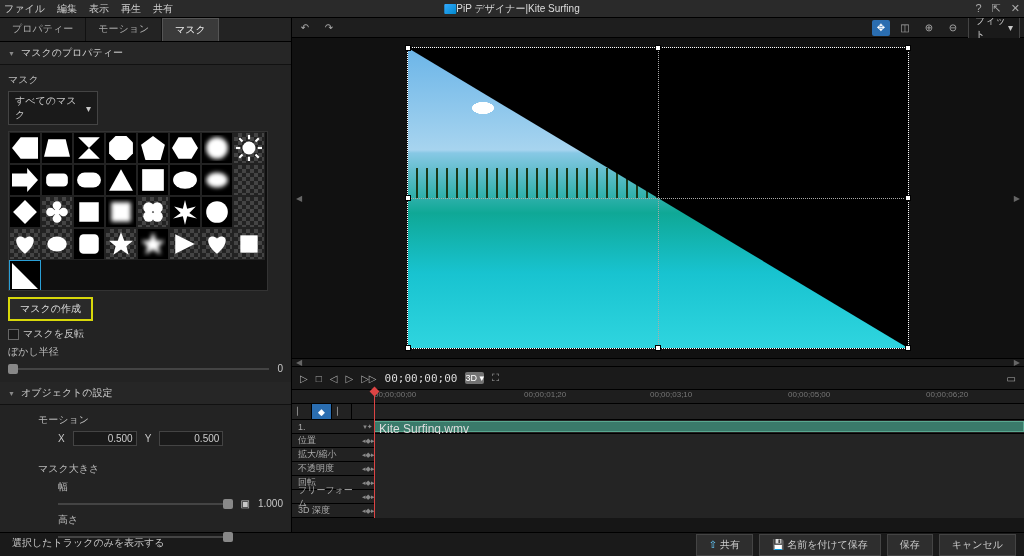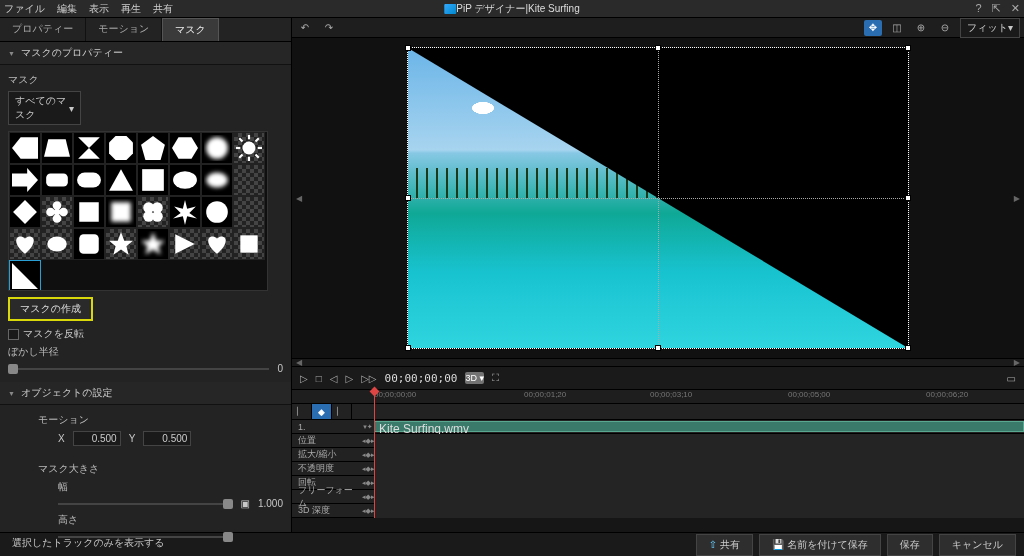--- a/index.html
+++ b/index.html
@@ -12,33 +12,33 @@
 .topright{margin-left:auto;display:flex;gap:10px;color:#aaa;font-size:11px}
 .body{flex:1;display:flex;min-height:0}
 .left{width:292px;border-right:1px solid #000;display:flex;flex-direction:column;background:#232323}
 .tabs{display:flex;border-bottom:1px solid #000}
 .tabs .tab{padding:4px 12px;font-size:10px;color:#aaa;border-right:1px solid #111}
 .tabs .tab.active{background:#3a3a3a;color:#eee;border:1px solid #555;border-bottom:none}
 .section-hdr{display:flex;align-items:center;gap:6px;padding:4px 8px;font-size:10px;color:#ccc;background:#262626;border-bottom:1px solid #111}
 .section-hdr::before{content:"▼";font-size:7px;color:#888}
 .prop-body{padding:4px 8px}
 .label{font-size:10px;color:#bbb;margin:4px 0}
-.dropdown{display:inline-flex;align-items:center;justify-content:space-between;background:#1a1a1a;border:1px solid #444;padding:2px 6px;font-size:10px;width:73px}
+.dropdown{display:inline-flex;align-items:center;justify-content:space-between;background:#1a1a1a;border:1px solid #444;padding:2px 6px;font-size:10px;width:90px}
 .mask-grid{margin:6px 0;width:260px;height:160px;background:#0f0f0f;display:flex;flex-wrap:wrap;gap:0;border:1px solid #333;overflow:hidden}
 .mask-cell{width:32px;height:32px;border:1px solid #222;display:flex;align-items:center;justify-content:center;background:#000}
 .mask-cell.chk{background:repeating-conic-gradient(#444 0 25%,#222 0 50%) 0 0/8px 8px}
 .mask-cell svg{width:26px;height:26px}
 .mask-cell.selected{border:1px solid #2a9fd6}
 .create-btn{display:inline-block;padding:3px 10px;font-size:10px;color:#ddd;border:2px solid #d8d80a;background:#2a2a2a}
 .chk-row{display:flex;align-items:center;gap:4px;margin-top:6px;font-size:10px}
 .chk-row .box{width:11px;height:11px;border:1px solid #666;background:#1a1a1a;display:flex;align-items:center;justify-content:center;font-size:8px;color:#6cf}
 .slider-row{display:flex;align-items:center;gap:8px;margin:4px 0}
 .slider{flex:1;height:2px;background:#444;position:relative}
 .slider .knob{position:absolute;top:-4px;width:10px;height:10px;background:#888;border-radius:2px}
-.numfield{width:48px;background:#1a1a1a;border:1px solid #444;color:#ccc;font-size:10px;padding:1px 3px;text-align:right}
+.numfield{width:64px;background:#1a1a1a;border:1px solid #444;color:#ccc;font-size:10px;padding:1px 3px;text-align:right}
 .indent{padding-left:30px}
 .bottom-chk{position:absolute;bottom:6px;left:8px;display:flex;align-items:center;gap:4px;font-size:10px}
 .right{flex:1;display:flex;flex-direction:column;background:#1e1e1e}
 .preview-bar{display:flex;align-items:center;height:20px;border-bottom:1px solid #000;padding:0 4px;gap:6px}
 .preview-bar .spacer{flex:1}
 .icon-btn{width:18px;height:16px;display:flex;align-items:center;justify-content:center;color:#aaa;font-size:10px;border:1px solid transparent;border-radius:2px}
 .icon-btn.active{background:#2a6db0;color:#fff}
 .preview-area{flex:1;background:#111;display:flex;align-items:center;justify-content:center;position:relative;min-height:0}
 .canvas{width:500px;height:300px;position:relative;background:#000}
 .canvas .photo{position:absolute;inset:0;background:linear-gradient(180deg,#6bb5e8 0%,#a7d4ef 34%,#87c8e5 35%,#0fa896 55%,#18c3d0 75%,#2fd5df 100%)}
@@ -346,21 +346,21 @@
 
   <div class="right">
     <div class="preview-bar">
       <span class="icon-btn">↶</span>
       <span class="icon-btn">↷</span>
       <div class="spacer"></div>
       <span class="icon-btn active">✥</span>
       <span class="icon-btn">◫</span>
       <span class="icon-btn">⊕</span>
       <span class="icon-btn">⊖</span>
-      <div class="dropdown" style="width:60px">
+      <div class="dropdown" style="width:52px">
           <span>フィット</span>
           <span>▾</span>
         </div>
     </div>
     <div class="preview-area">
       <span class="scroll-triangle" style="left:4px">◀</span>
       <span class="scroll-triangle" style="right:4px">▶</span>
       <div class="canvas">
         <div class="photo"></div>
         <div class="clouds"></div>

